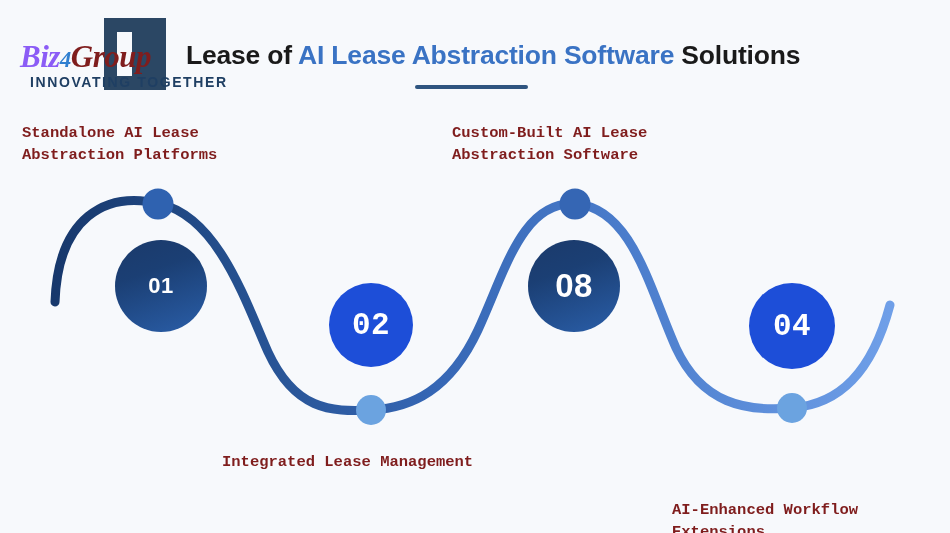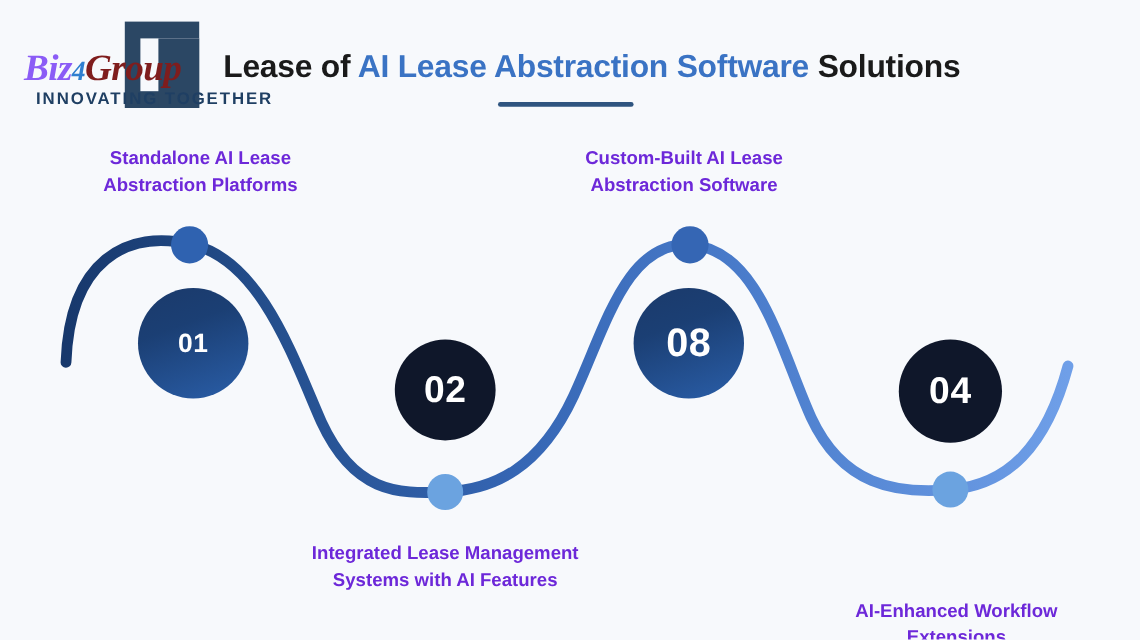--- a/index.html
+++ b/index.html
@@ -67,32 +67,33 @@
     border-radius:50%;
     display:flex; align-items:center; justify-content:center;
     color:#ffffff;
     font-weight:bold;
     letter-spacing:0.5px;
   }
   .num.dark {
     background:linear-gradient(160deg,#1b3a6b 0%,#1b3f74 35%,#2a5ea8 100%);
   }
   .num.light {
-    background:#0f172a;
+    background:#1d4ed8;
+    font-family:Liberation Mono, monospace;
   }
   .n01 { left:115px; top:240px; width:92px; height:92px; font-size:22px; }
   .n02 { left:329px; top:283px; width:84px; height:84px; font-size:31px; }
   .n03 { left:528px; top:240px; width:92px; height:92px; font-size:33px; }
   .n04 { left:749px; top:283px; width:86px; height:86px; font-size:31px; }
 
   
   .label {
     position:absolute;
-    font-size:15.5px; font-weight:bold; color:#6d28d9;
-    line-height:1.42; text-align:center; white-space:nowrap;
+    font-size:15.5px; font-weight:bold; color:#7f1d1d;
+    line-height:1.42; white-space:nowrap;font-family:Liberation Mono, monospace;
   }
   .lb1 { left:22px;  top:122px; width:290px; }
   .lb3 { left:452px; top:122px; width:236px; }
   .lb2 { left:222px; top:451px; width:298px; }
   .lb4 { left:672px; top:451px; width:250px;margin-top:48px; }
 </style>
 </head>
 <body>
 
 <div class="canvas">
@@ -153,21 +154,20 @@
     <div>Abstraction Platforms</div>
   </div>
 
   <div class="label lb3">
     <div>Custom-Built AI Lease</div>
     <div>Abstraction Software</div>
   </div>
 
   <div class="label lb2">
     <div>Integrated Lease Management</div>
-    <div>Systems with AI Features</div>
   </div>
 
   <div class="label lb4">
     <div>AI-Enhanced Workflow</div>
     <div>Extensions</div>
   </div>
 
 </div>
 
 </body></html>

